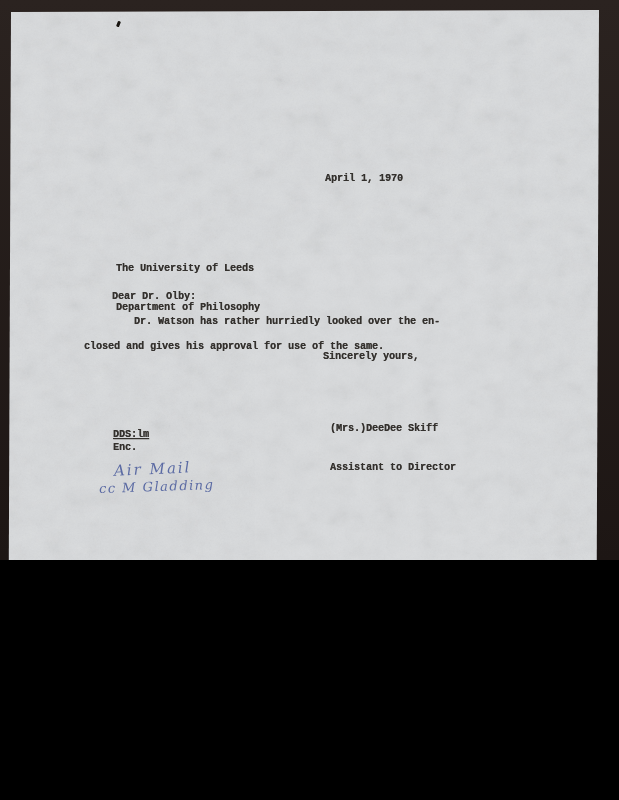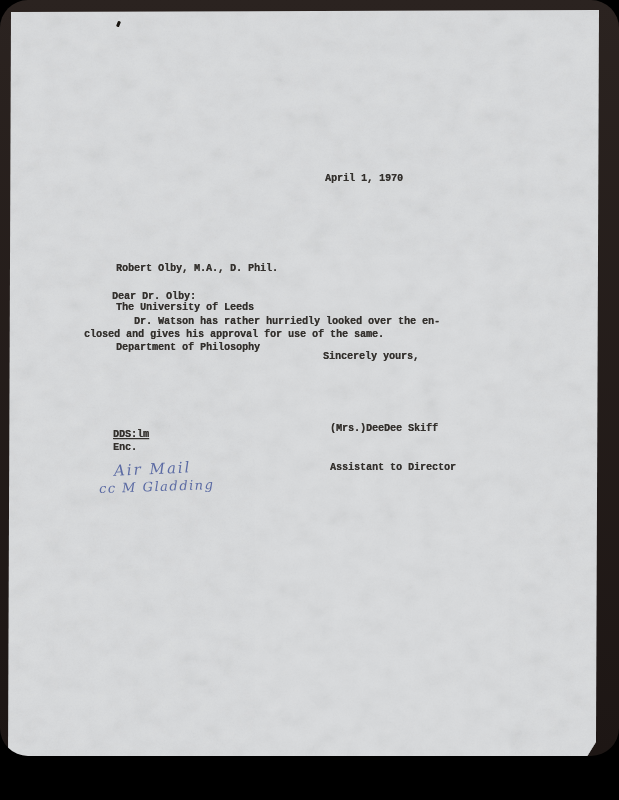--- a/index.html
+++ b/index.html
@@ -1,20 +1,19 @@
 <!DOCTYPE html>
 <html style="--mat_top: #2b2320; --mat_bottom: #1d1614; --paper: #d9dbdd; --ink: #33302d; --pen: #4e5f9e;"><head>
 <meta charset="utf-8">
 <style>
   html,body{margin:0;padding:0;background:#000;}
   .stage{
-    position:relative;width:619px;height:756px;overflow:hidden;
+    position:relative;width:619px;height:560px;overflow:hidden;
     background:linear-gradient(180deg, var(--mat_top,#2b2320) 0%, var(--mat_bottom,#1d1614) 100%);
     font-family:"Liberation Mono", monospace;
-    border-radius:28px;
   }
   .paper{
     position:absolute;inset:0;
     background:var(--paper,#d9dbdd);
     clip-path:polygon(11px 12px, 599px 10px, 596px 742px, 573px 779px, 46px 780px, 8px 763px);
   }
   .tex{position:absolute;left:0;top:0;pointer-events:none;}
   .fold{
     position:absolute;inset:0;pointer-events:none;
     background:#eef0f2;
@@ -33,21 +32,21 @@
     position:absolute;
     color:var(--ink,#33302d);
     font:bold 10px/13.3px "Liberation Mono", monospace;
     letter-spacing:0;white-space:pre;
     text-shadow:0.3px 0.3px 0.6px rgba(46,42,38,0.8);
   }
   .date{left:325px;top:172px;}
   .recipient{left:116px;top:235px;}
   .salutation{left:112px;top:290px;}
   .body1{left:134px;top:315px;}
-  .body2{left:84px;top:328px;text-align:right;}
+  .body2{left:84px;top:340px;text-align:right;}
   .closing{left:323px;top:350px;}
   .sigblock{left:330px;top:395px;}
   .ref{left:113px;top:428px;text-decoration:underline;}
   .enc{left:113px;top:441px;}
   .pen{
     position:absolute;
     color:var(--pen,#4e5f9e);
     font:italic 15px/16px "DejaVu Serif", serif;
     letter-spacing:2px;white-space:pre;
     transform:rotate(-2.5deg);
@@ -73,21 +72,20 @@
       </filter>
       <rect width="619" height="800" filter="url(#grainA)" opacity="0.15"></rect>
       <rect width="619" height="800" filter="url(#grainB)" opacity="0.06"></rect>
     </svg>
 
     <div class="speck"></div>
 
     <div class="type date">April 1, 1970</div>
 
     <div class="type recipient">
-      <div>Robert Olby, M.A., D. Phil.</div>
       <div>The University of Leeds</div>
       <div>Department of Philosophy</div>
     </div>
 
     <div class="type salutation">Dear Dr. Olby:</div>
 
     <div class="type body1">Dr. Watson has rather hurriedly looked over the en-</div>
     <div class="type body2">closed and gives his approval for use of the same.</div>
 
     <div class="type closing">Sincerely yours,</div>

